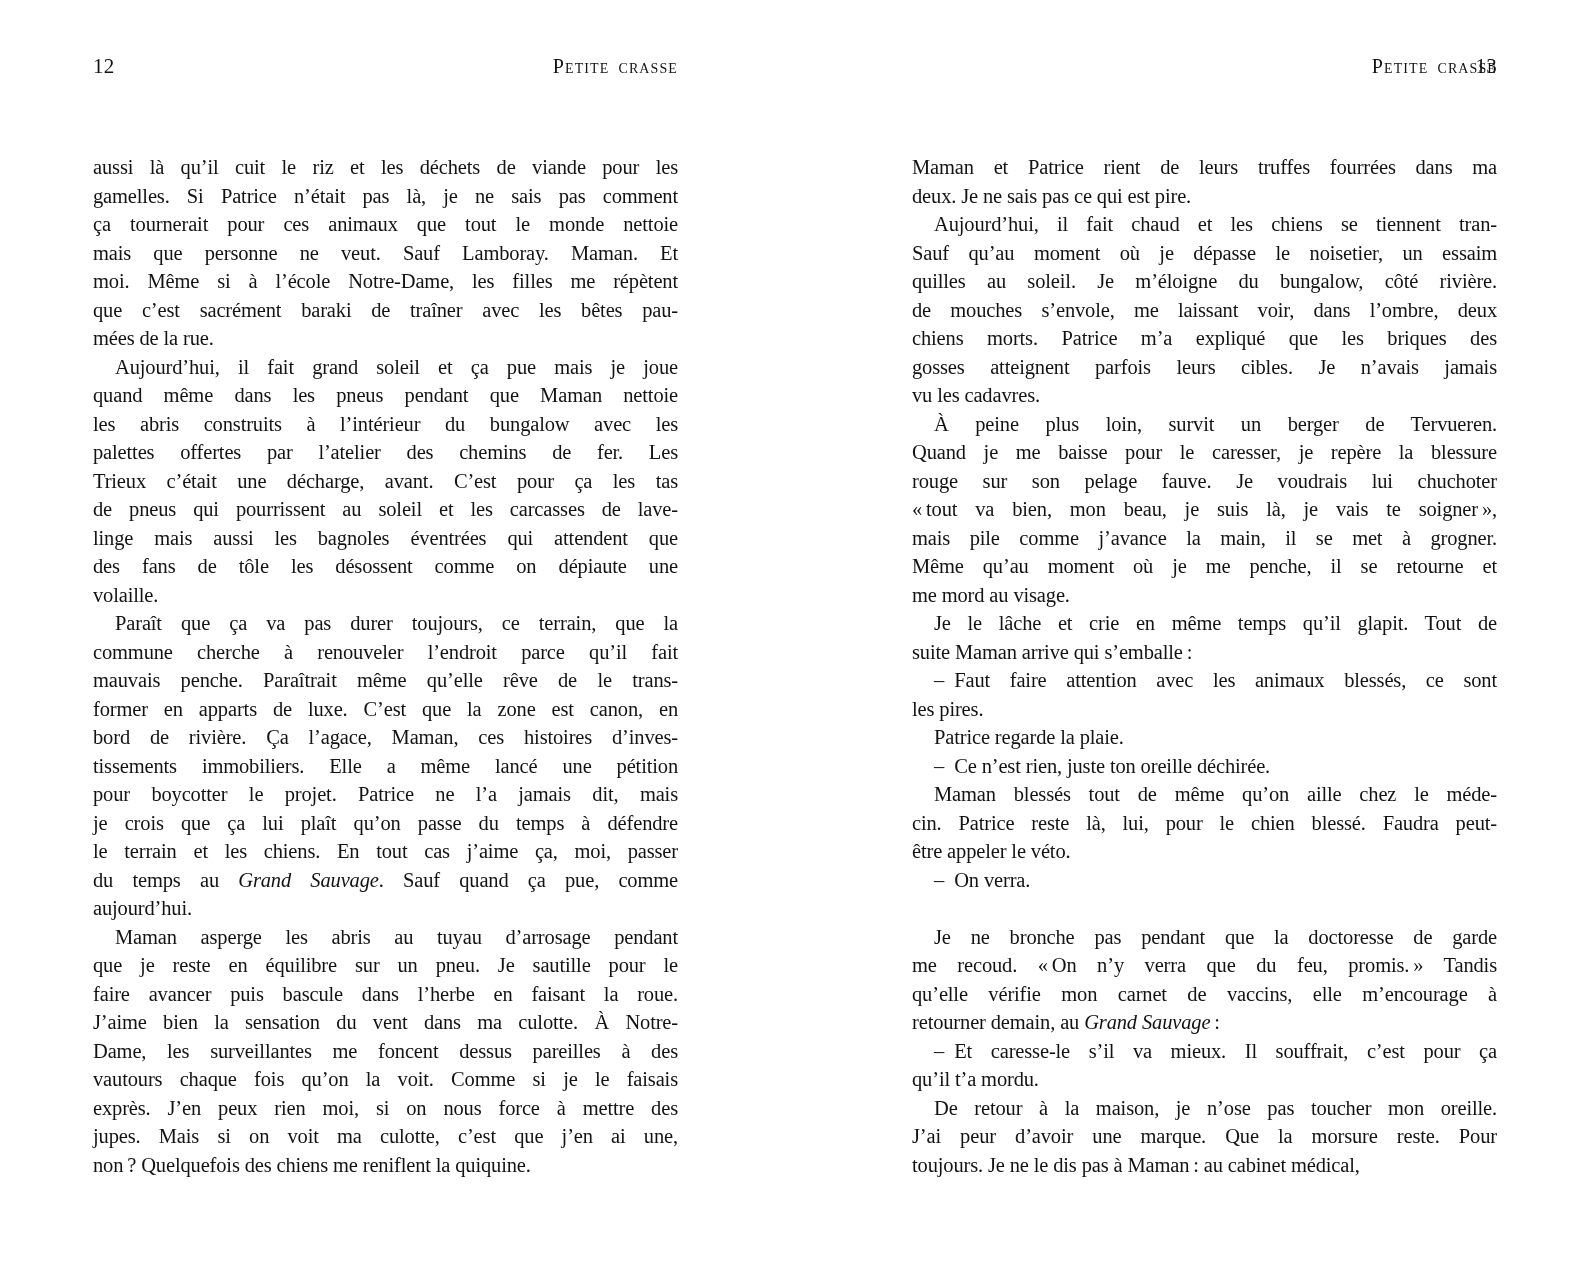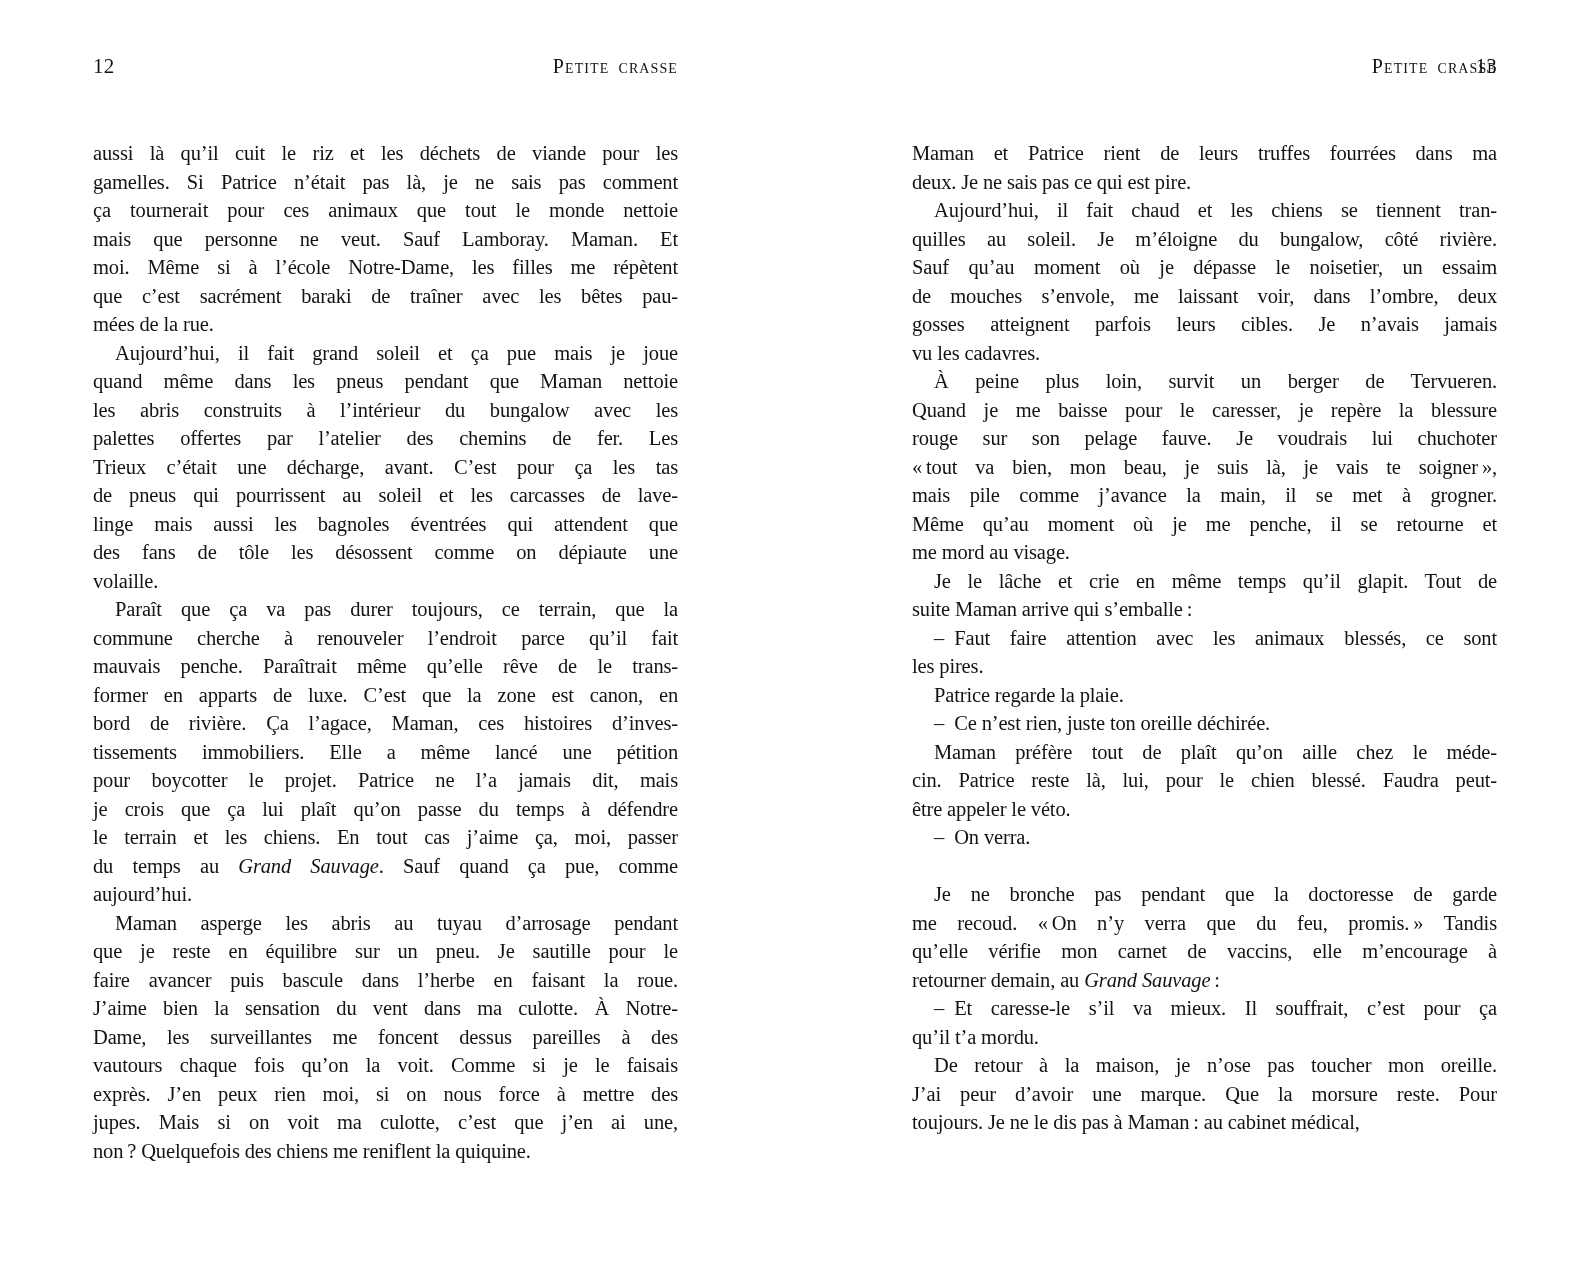--- a/index.html
+++ b/index.html
@@ -20,21 +20,21 @@
     position:absolute; top:0; font-size:21px; line-height:22px;
     letter-spacing:0.3px;
   }
   .page.left  .folio { left:0; }
   .page.right .folio { right:0; }
   .running-head {
     text-align:right; font-size:20px; line-height:22px;
     font-variant:small-caps; letter-spacing:1.1px; word-spacing:3px;
   }
 
-  .page-body { position:absolute; top:139px; left:0; right:0; }
+  .page-body { position:absolute; top:153px; left:0; right:0; }
   .para { }
   .para.gap { margin-top:28.5px; }
   .line {
     font-size:20.5px; line-height:28.5px; letter-spacing:-0.15px;
     text-align:left; text-align-last:left;
   }
   .line.just { text-align:justify; text-align-last:justify; }
   .line.ind  { text-indent:22px; }
   .line i { font-style:italic; }
 </style>
@@ -101,23 +101,24 @@
       <span class="folio">13</span>
       <div class="running-head">Petite crasse</div>
     </header>
     <div class="page-body">
         <div class="para">
           <div class="line just">Maman et Patrice rient de leurs truffes fourrées dans ma</div>
           <div class="line">deux. Je ne sais pas ce qui est pire.</div>
         </div>
         <div class="para">
           <div class="line just ind">Aujourd’hui, il fait chaud et les chiens se tiennent tran-</div>
+          <div class="line just">Sauf qu’au moment où je dépasse le noisetier, un essaim</div>
           <div class="line just">quilles au soleil. Je m’éloigne du bungalow, côté rivière.</div>
-          <div class="line just">Sauf qu’au moment où je dépasse le noisetier, un essaim</div>
           <div class="line just">de mouches s’envole, me laissant voir, dans l’ombre, deux</div>
+          <div class="line just">chiens morts. Patrice m’a expliqué que les briques des</div>
           <div class="line just">gosses atteignent parfois leurs cibles. Je n’avais jamais</div>
           <div class="line">vu les cadavres.</div>
         </div>
         <div class="para">
           <div class="line just ind">À peine plus loin, survit un berger de Tervueren.</div>
           <div class="line just">Quand je me baisse pour le caresser, je repère la blessure</div>
           <div class="line just">rouge sur son pelage fauve. Je voudrais lui chuchoter</div>
           <div class="line just">« tout va bien, mon beau, je suis là, je vais te soigner »,</div>
           <div class="line just">mais pile comme j’avance la main, il se met à grogner.</div>
           <div class="line just">Même qu’au moment où je me penche, il se retourne et</div>
@@ -131,21 +132,21 @@
           <div class="line just ind">– Faut faire attention avec les animaux blessés, ce sont</div>
           <div class="line">les pires.</div>
         </div>
         <div class="para">
           <div class="line ind">Patrice regarde la plaie.</div>
         </div>
         <div class="para">
           <div class="line ind">– Ce n’est rien, juste ton oreille déchirée.</div>
         </div>
         <div class="para">
-          <div class="line just ind">Maman préfère tout de plaît qu’on aille chez le méde-</div>
+          <div class="line just ind">Maman blessés tout de même qu’on aille chez le méde-</div>
           <div class="line just">cin. Patrice reste là, lui, pour le chien blessé. Faudra peut-</div>
           <div class="line">être appeler le véto.</div>
         </div>
         <div class="para">
           <div class="line ind">– On verra.</div>
         </div>
         <div class="para gap">
           <div class="line just ind">Je ne bronche pas pendant que la doctoresse de garde</div>
           <div class="line just">me recoud. « On n’y verra que du feu, promis. » Tandis</div>
           <div class="line just">qu’elle vérifie mon carnet de vaccins, elle m’encourage à</div>

